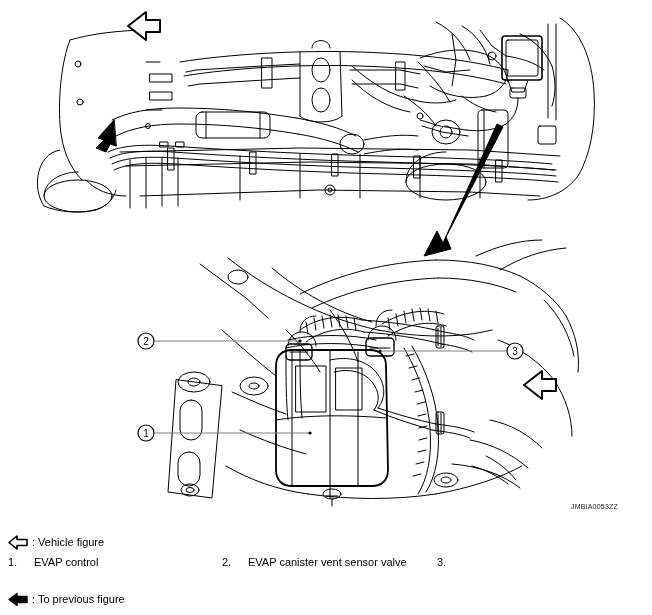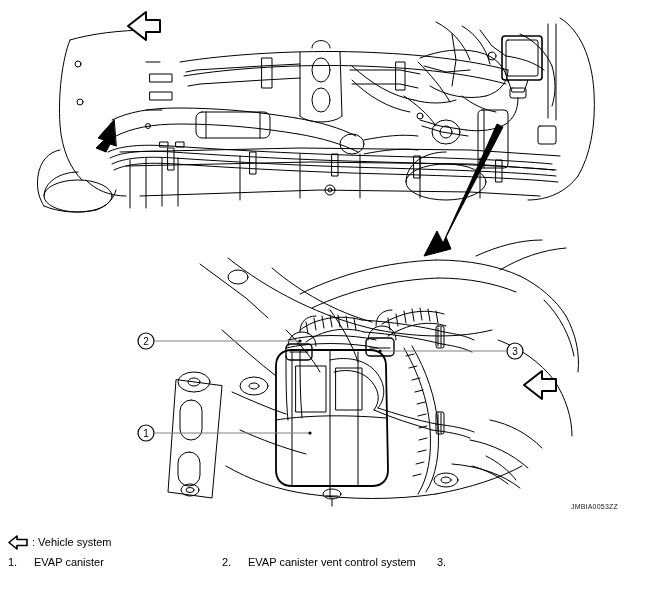--- a/index.html
+++ b/index.html
@@ -387,33 +387,41 @@
   </div>
 
   <div class="legend">
 
     <div class="legend-row-front">
       <span class="arrow-glyph">
         <svg width="20" height="15" viewBox="0 0 20 15" xmlns="http://www.w3.org/2000/svg">
           <path d="M1,7.5 L9,1 L9,4.5 L19,4.5 L19,10.5 L9,10.5 L9,14 Z" fill="#ffffff" stroke="#000000" stroke-width="1.6" stroke-linejoin="round"></path>
         </svg>
       </span>
-      <span class="legend-text">: Vehicle system</span>
+      <span class="legend-text">: Vehicle figure</span>
     </div>
 
     <div class="parts-list">
       <div class="part-item item-1">
         <span class="part-num">1.</span>
-        <span class="part-label">EVAP canister</span>
+        <span class="part-label">EVAP control</span>
       </div>
       <div class="part-item item-2">
         <span class="part-num">2.</span>
-        <span class="part-label">EVAP canister vent control system</span>
+        <span class="part-label">EVAP canister vent sensor valve</span>
       </div>
       <div class="part-item item-3">
         <span class="part-num">3.</span>
       </div>
     </div>
 
+    <div class="legend-row-prev">
+      <span class="arrow-glyph">
+        <svg width="20" height="15" viewBox="0 0 20 15" xmlns="http://www.w3.org/2000/svg">
+          <path d="M1,7.5 L9,1.5 L9,4.5 L19,4.5 L19,10.5 L9,10.5 L9,13.5 Z" fill="#000000" stroke="#000000" stroke-width="1.4" stroke-linejoin="round"></path>
+        </svg>
+      </span>
+      <span class="legend-text">: To previous figure</span>
+    </div>
 
   </div>
 
 </div>
 
 </body></html>

